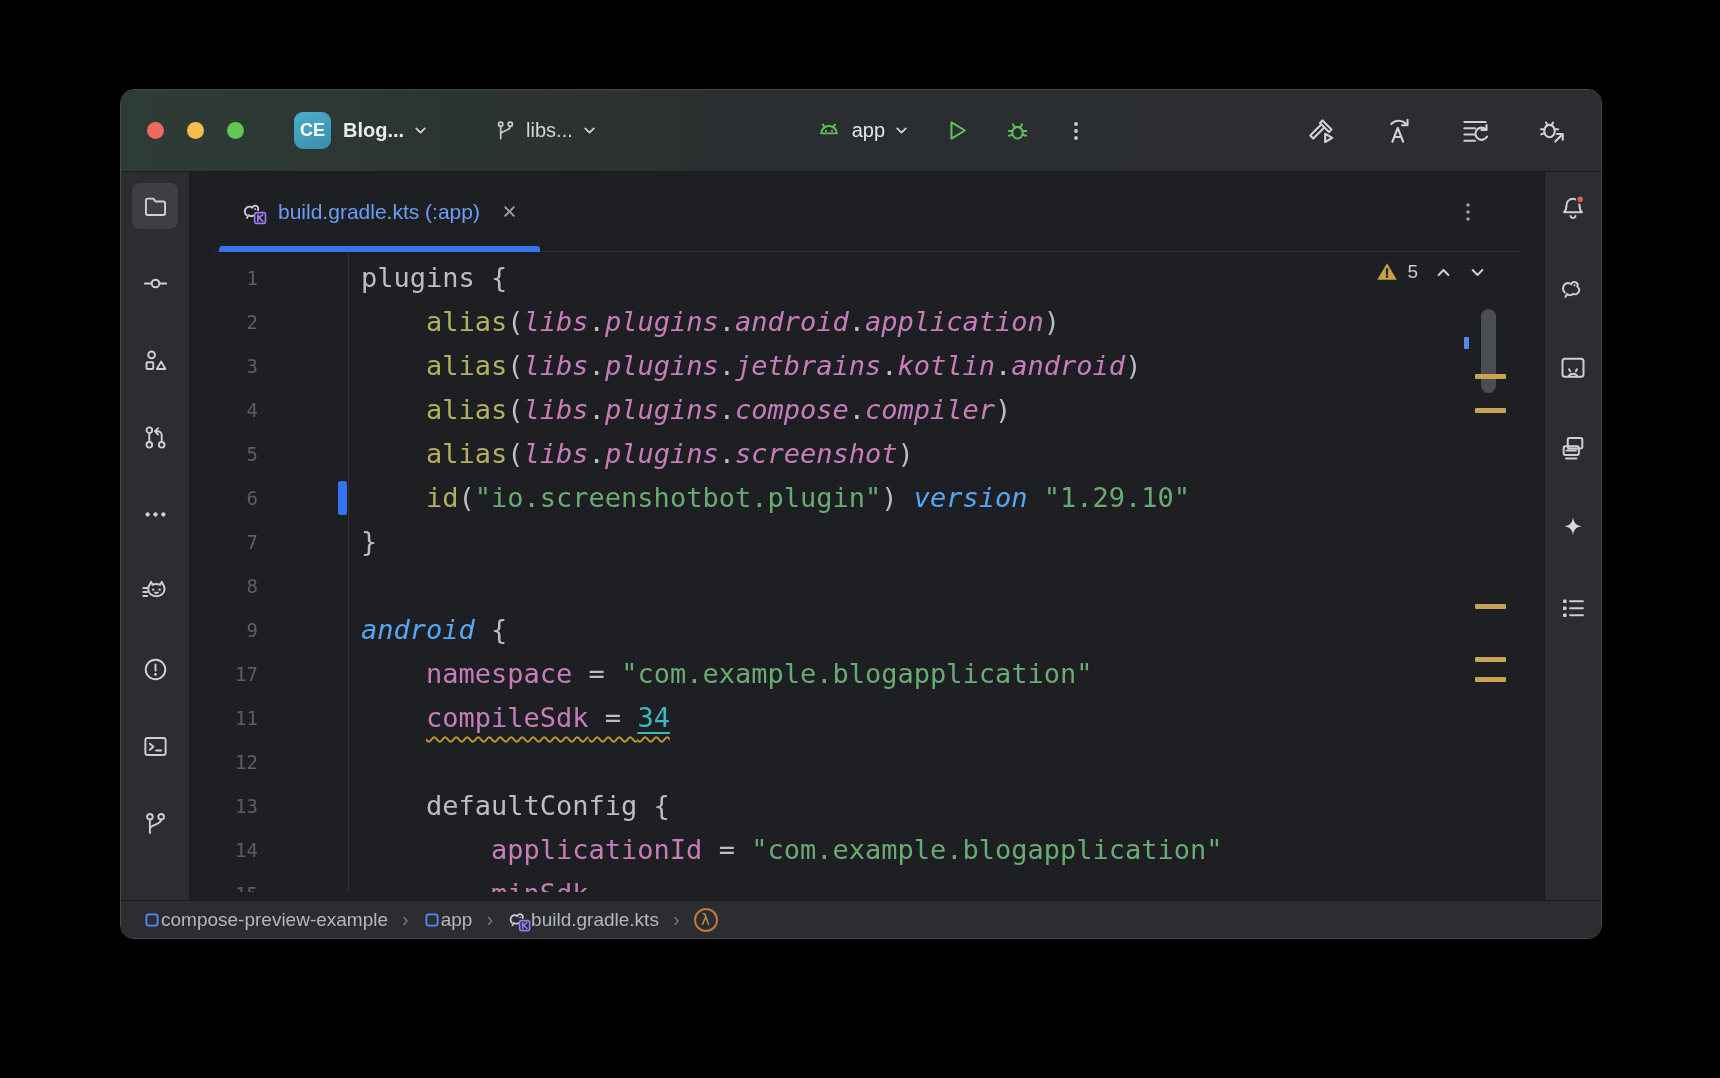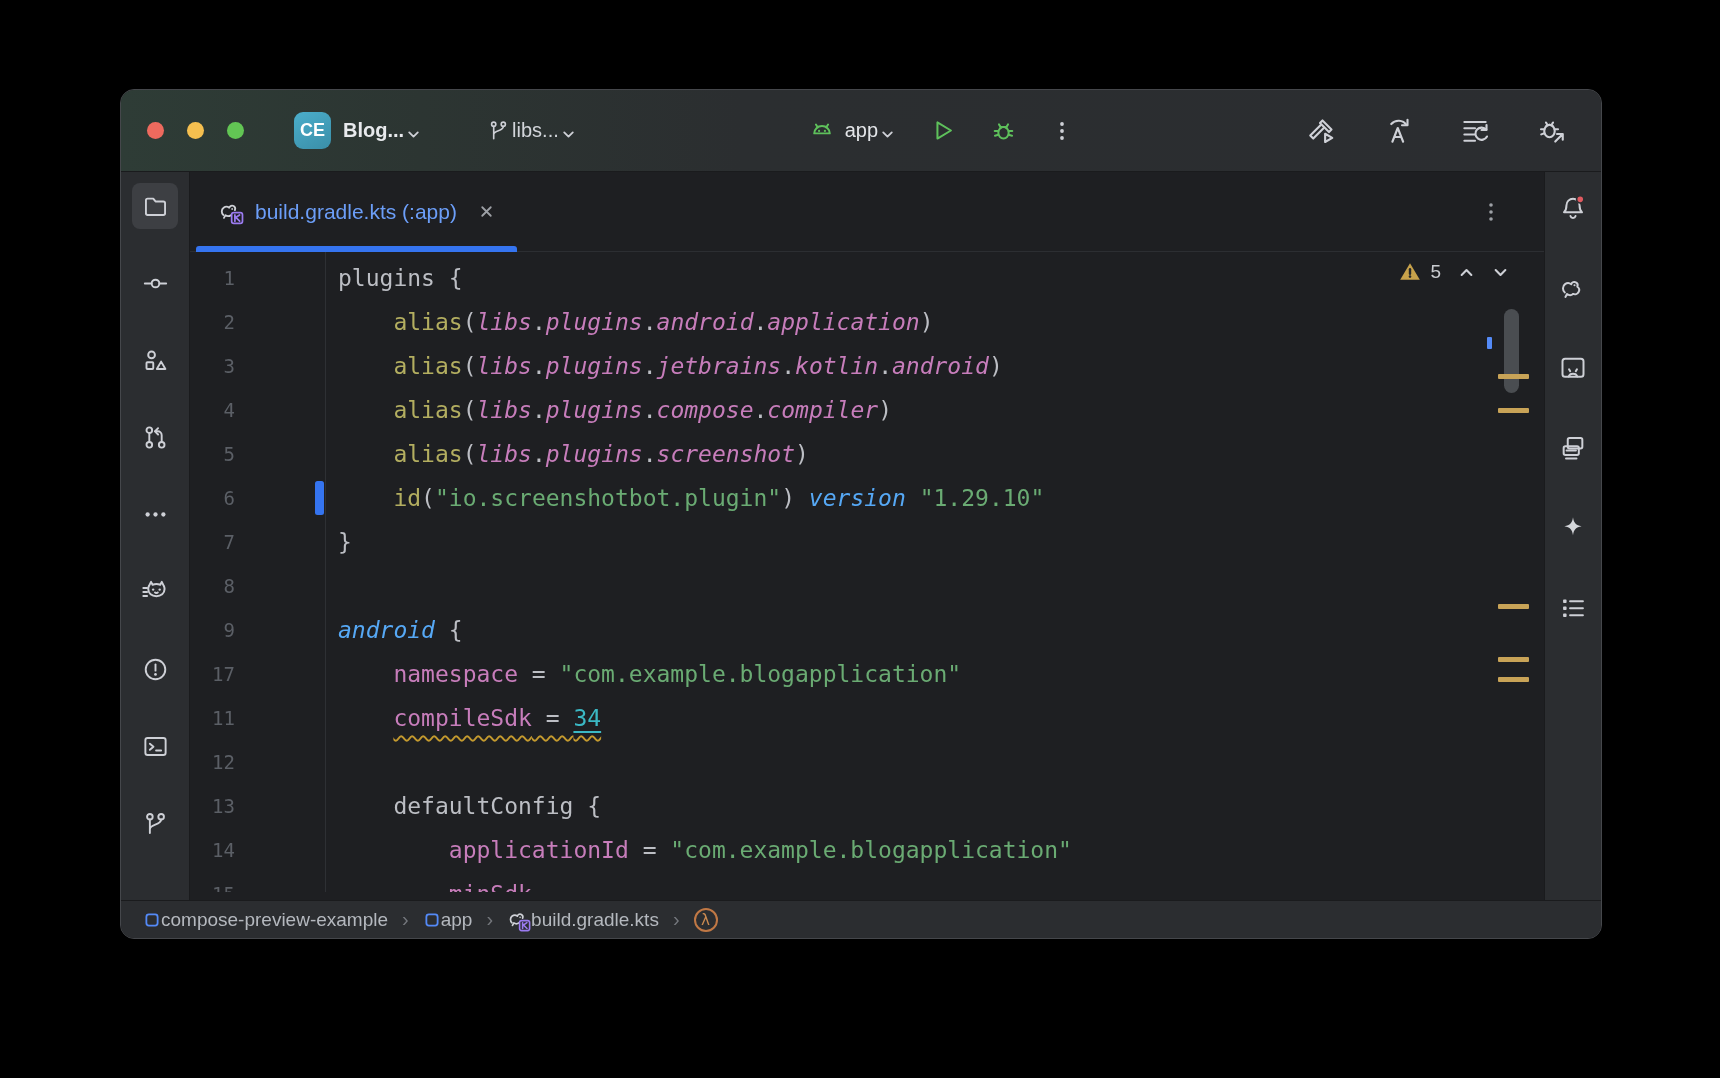--- a/index.html
+++ b/index.html
@@ -11,32 +11,32 @@
   .titlebar { height:82px; flex:none; display:flex; align-items:center; padding:0 30px 0 26px;
               background:linear-gradient(90deg,#2e3c36 0px,#2c3532 300px,#2b2e30 620px,#2b2d30 100%);
               border-bottom:1px solid #1a1b1d; }
   .traffic { display:flex; gap:23px; margin-right:50px; }
   .tl { width:17px; height:17px; border-radius:50%; }
   .tl.red{background:#ED6A5E;} .tl.yel{background:#F5BF4F;} .tl.grn{background:#62C554;}
   .proj-badge { width:37px; height:37px; border-radius:9px; background:linear-gradient(150deg,#4BAECB,#3A8EA8);
                 color:#fff; font-weight:bold; font-size:18px; display:grid; place-items:center; margin-right:12px; }
   .tb-label { color:#E8EAED; font-size:20px; font-weight:600; }
   .tb-label.dim { color:#D2D5DA; font-weight:400; }
-  .wgt { display:flex; align-items:flex-end; gap:2px; }
+  .wgt { display:flex; align-items:center; gap:9px; }
   .branch { margin-left:66px; }
   .run-cluster { margin-left:auto; display:flex; align-items:center; gap:10px; }
   .run-cluster .sp { width:14px; }
   .right-icons { margin-left:auto; display:flex; align-items:center; gap:47px; margin-right:4px; }
   .icon svg { display:block; }
   .ic { background:none; border:none; cursor:default; display:grid; place-items:center; }
   .stroke { fill:none; stroke:#CED0D6; stroke-width:1.7; stroke-linecap:round; stroke-linejoin:round; }
   .stroke-grn { fill:none; stroke:#5EC05B; stroke-width:1.8; stroke-linecap:round; stroke-linejoin:round; }
 
   
-  .body { flex:1; display:flex; min-height:0; }
+  .body { flex:1; display:flex; min-height:0;gap:23px; }
   .leftbar { width:69px; flex:none; background:#2b2d30; border-right:1px solid #1a1b1d;
              display:flex; flex-direction:column; align-items:center; padding-top:11px; }
   .sb-btn { width:46px; height:46px; border-radius:8px; display:grid; place-items:center; margin-bottom:31px; }
   .sb-btn.active { background:#3d3f43; }
   .sb-btn.grp-gap { margin-top:1px; }
   .rightbar { width:57px; flex:none; background:#2b2d30; border-left:1px solid #1a1b1d;
               display:flex; flex-direction:column; align-items:center; padding-top:14px; }
   .rb-btn { width:44px; height:44px; border-radius:8px; display:grid; place-items:center; margin-bottom:36px; position:relative; }
 
   .main { flex:1; min-width:0; display:flex; flex-direction:column; background:#1e1f22; position:relative; }
@@ -49,21 +49,21 @@
                        background:#3574F0; border-radius:3px 3px 0 0; }
   .tab .close { margin-left:10px; display:grid; place-items:center; }
   .tabs-more { position:absolute; right:42px; top:0; bottom:0; display:grid; place-items:center; }
 
   
   .editor { height:640px; flex:none; display:flex; overflow:hidden; position:relative; }
   .gutter { width:136px; flex:none; padding-top:4px; border-right:1px solid #2e3034;
             font-family:"DejaVu Sans Mono",monospace; font-size:19px; color:#5B5F66; }
   .gutter .ln { height:44px; line-height:44px; text-align:right; padding-right:90px; }
   .code { flex:1; min-width:0; padding:4px 0 0 12px; font-family:"DejaVu Sans Mono",monospace;
-          font-size:23px; white-space:pre; }
+          font-size:27px; white-space:pre; }
   .code .line { height:44px; line-height:44px; position:relative; }
   .caret-bar { position:absolute; left:-23px; top:5px; width:9px; height:34px; background:#3574F0; border-radius:2.5px; }
   .p   { color:#BCBEC4; }
   .fn  { color:#B3AE60; }
   .pi  { color:#C77DBB; font-style:italic; }
   .pu  { color:#C77DBB; text-underline-offset:5px; text-decoration-thickness:1.5px; }
   .kw  { color:#56A8F5; font-style:italic;text-align:right; }
   .str { color:#6AAB73; }
   .numu{ color:#3BB8C4; text-decoration:underline; text-underline-offset:5px; text-decoration-thickness:1.5px; }
   .w   { text-decoration:underline wavy #C49A2E; text-underline-offset:9px; text-decoration-thickness:2px; text-decoration-skip-ink:none; }

